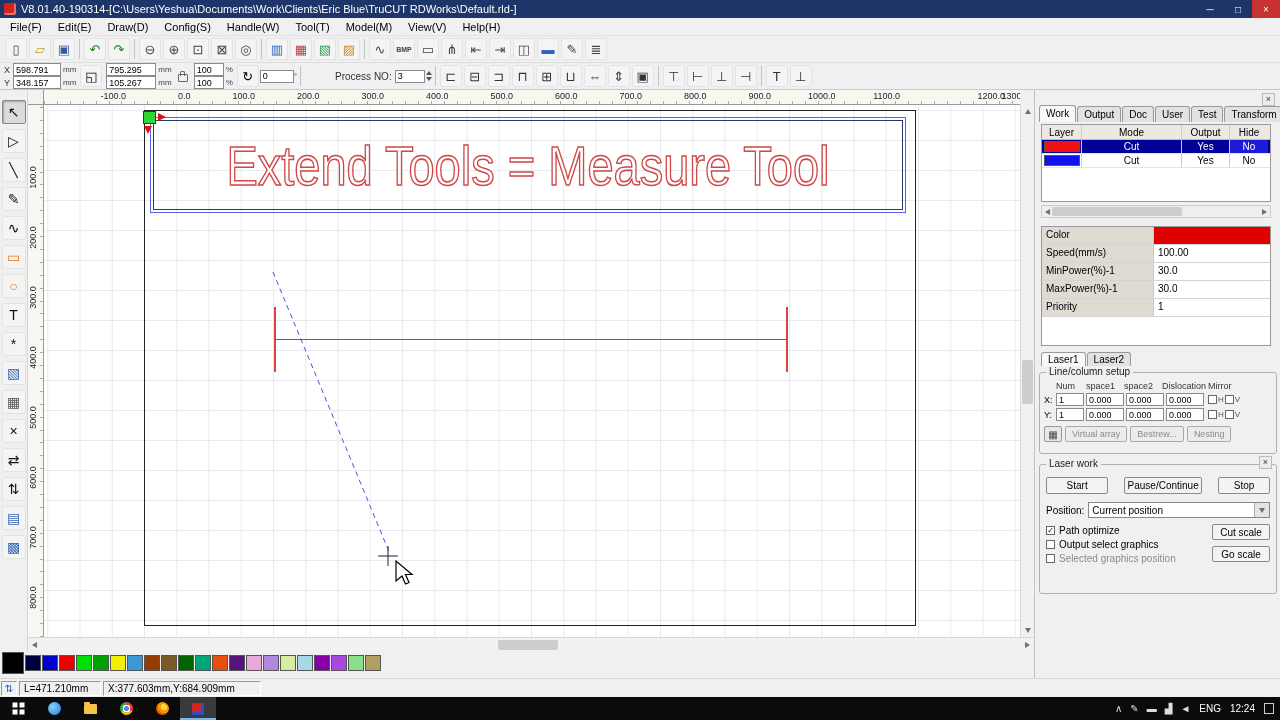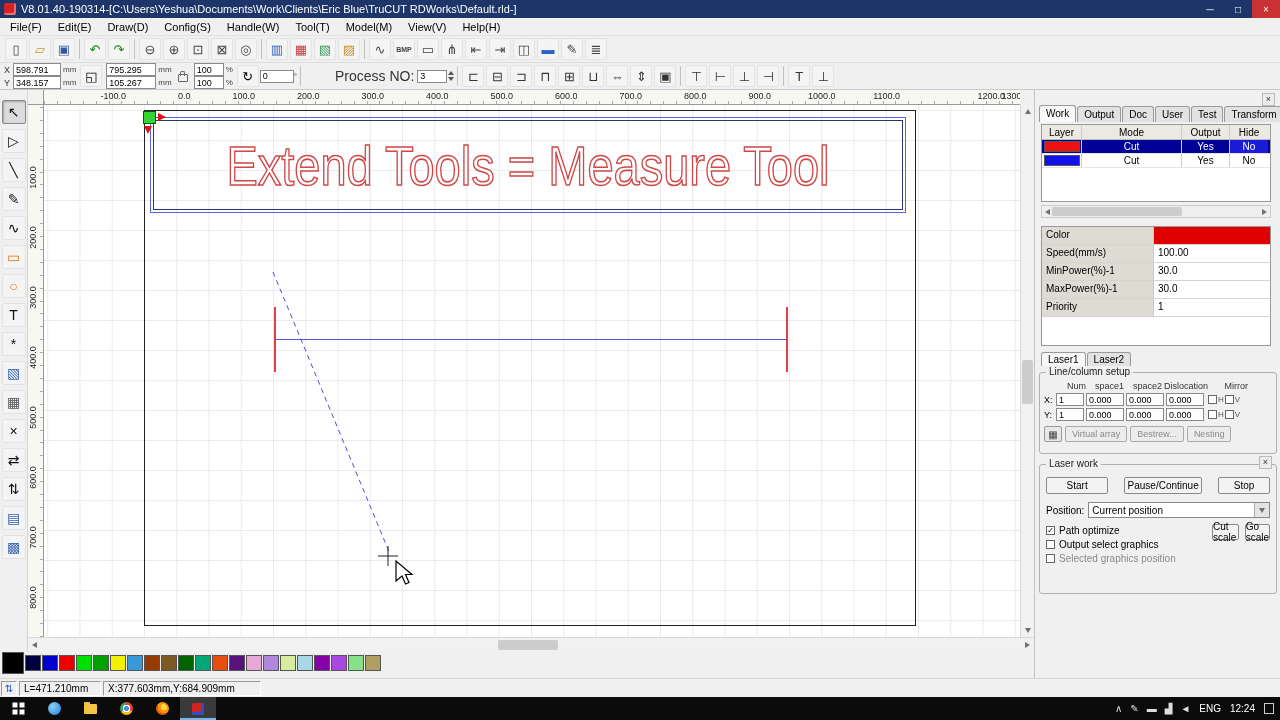--- a/index.html
+++ b/index.html
@@ -33,21 +33,21 @@
   .coords{display:flex;flex-direction:column;gap:1px;margin-right:3px;}
   .crow{display:flex;align-items:center;gap:2px;height:12px;}
   .clab{font-size:9px;width:7px;color:#333;}
   .mini-field{background:#fff;border:1px solid #8a8a8a;height:11px;font-size:9px;padding:0 2px;
               display:inline-flex;align-items:center;box-sizing:content-box;}
   .unit{font-size:8px;color:#444;}
   .stack{display:flex;flex-direction:column;gap:1px;margin:0 3px;}
   .lock{width:8px;height:6px;border:1px solid #666;border-radius:1px;position:relative;margin:4px 3px 0;}
   .lock::before{content:"";position:absolute;left:1px;top:-4px;width:3px;height:4px;border:1px solid #666;
                 border-bottom:none;border-radius:2px 2px 0 0;}
-  .proc-label{font-size:14px;color:#333;margin:16px 3px;padding-left:28px;}
+  .proc-label{font-size:10px;color:#333;margin:16px 3px;padding-left:28px;}
   .spinner{display:inline-flex;flex-direction:column;justify-content:center;gap:2px;margin-left:1px;}
   .arr-up-s{width:0;height:0;border-left:3px solid transparent;border-right:3px solid transparent;border-bottom:4px solid #555;}
   .arr-dn-s{width:0;height:0;border-left:3px solid transparent;border-right:3px solid transparent;border-top:4px solid #555;}
   #tb2-icons{display:flex;align-items:center;}
 
   
   #left-toolbar{position:absolute;left:0;top:90px;width:28px;height:561px;background:#f0f0f0;
                 border-right:1px solid #d4d4d4;display:flex;flex-direction:column;align-items:center;
                 padding-top:10px;gap:5px;box-sizing:border-box;}
   .ltbtn{width:24px;height:24px;display:flex;align-items:center;justify-content:center;font-size:14px;
@@ -136,21 +136,21 @@
   .prow{display:flex;height:17px;border-bottom:1px solid #d4d4d4;}
   .plabel{width:112px;background:#dedbd3;border-right:1px solid #c8c8c8;padding:2px 4px;font-size:10px;box-sizing:border-box;}
   .pvalue{flex:1;padding:2px 4px;font-size:10px;background:#fff;}
 
   #laser-tabs{position:absolute;left:6px;top:262px;display:flex;align-items:flex-end;}
 
   .groupbox{position:absolute;border:1px solid #b0b0b0;border-radius:3px;box-sizing:border-box;}
   .legend{position:absolute;top:-7px;left:6px;background:#f0f0f0;padding:0 3px;font-size:10px;color:#222;}
   #gb-lc{left:4px;top:282px;width:238px;height:82px;}
   #lc-headers{display:flex;margin:8px 0 0 16px;}
-  .lch{font-size:9px;color:#333;text-align:right;}
+  .lch{font-size:9px;color:#333;text-align:left;}
   .lc-row{display:flex;align-items:center;margin:2px 0 0 4px;gap:2px;}
   .lc-lb{font-size:9px;width:10px;}
   .mini-input{background:#fff;border:1px solid #8a8a8a;height:11px;font-size:9px;padding:0 2px;
               display:inline-flex;align-items:center;}
   .mirror-cell{display:flex;align-items:center;gap:1px;margin-left:2px;}
   .mlb{font-size:8px;color:#555;}
   .cbox{width:9px;height:9px;border:1px solid #666;background:#fff;display:inline-flex;align-items:center;
         justify-content:center;font-size:8px;box-sizing:border-box;flex:0 0 auto;}
   #lc-buttons{display:flex;align-items:center;gap:3px;margin:5px 4px 0;}
   .micro-btn{width:18px;height:16px;border:1px solid #999;background:#e8e8e8;display:flex;align-items:center;
@@ -165,21 +165,21 @@
   #lw-row1{margin-top:12px;} #lw-row2{margin-top:4px;}
   .btn{border:1px solid #8a8a8a;background:#f3f3f3;border-radius:2px;font-size:10px;height:17px;
        display:flex;align-items:center;justify-content:center;box-sizing:border-box;}
   .pos-row{display:flex;align-items:center;gap:4px;margin:8px 6px 0;font-size:10px;}
   .select{flex:1;background:#fff;border:1px solid #888;height:16px;display:flex;align-items:center;
           padding-left:3px;font-size:10px;justify-content:space-between;box-sizing:border-box;}
   .dd{width:14px;height:14px;background:#e4e4e4;border-left:1px solid #aaa;display:flex;align-items:center;justify-content:center;}
   .lw-bottom{display:flex;margin:6px 6px 0;}
   #lw-checks{flex:1;display:flex;flex-direction:column;gap:1px;}
   .check{display:flex;align-items:center;gap:4px;font-size:10px;height:13px;}
-  .lw-scale{display:flex;flex-direction:row;gap:6px;width:58px;}
+  .lw-scale{display:flex;flex-direction:column;gap:6px;width:58px;}
   .lw-scale .btn{height:16px;}
 
   #gb-dev{left:4px;top:510px;width:238px;height:38px;}
   .dev-row{display:flex;align-items:center;gap:6px;margin:12px 6px 0;}
 
   
   #palette{position:absolute;left:2px;top:652px;height:25px;display:flex;align-items:flex-start;gap:1px;}
   .swatch{width:16px;height:16px;margin-top:3px;border:1px solid #555;box-sizing:border-box;}
   .swatch.big{width:22px;height:22px;margin-top:0;}
 

